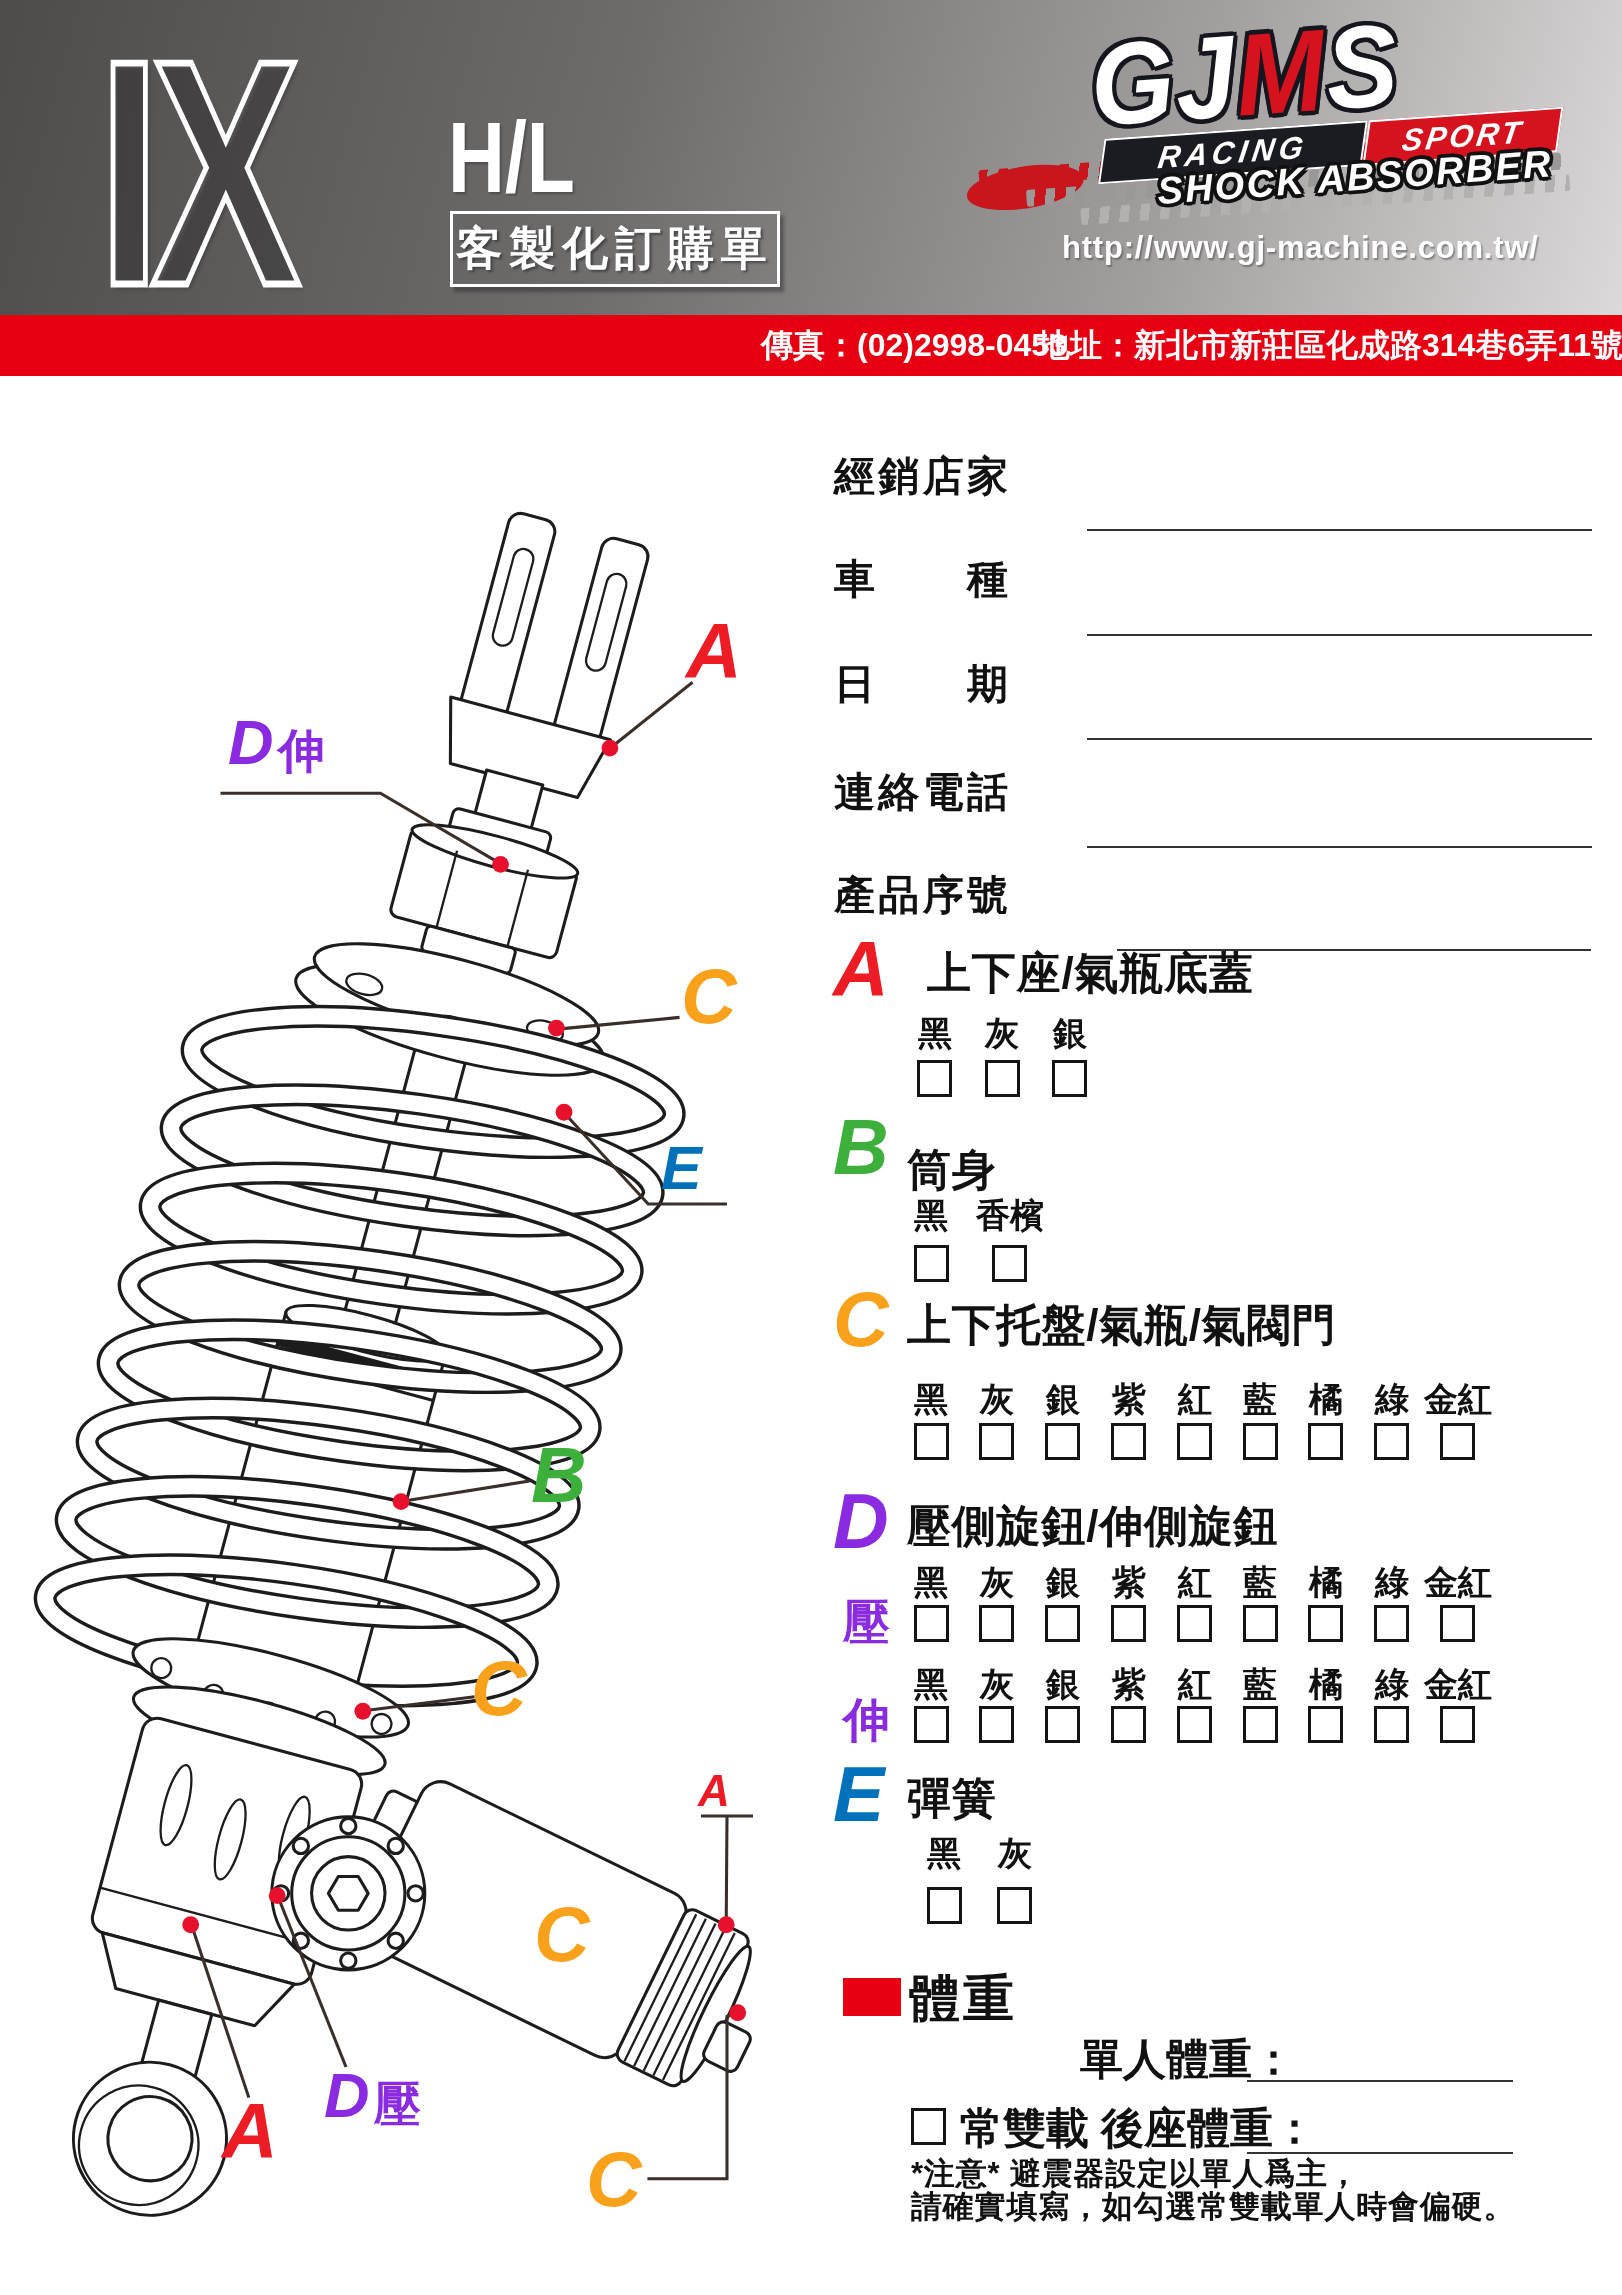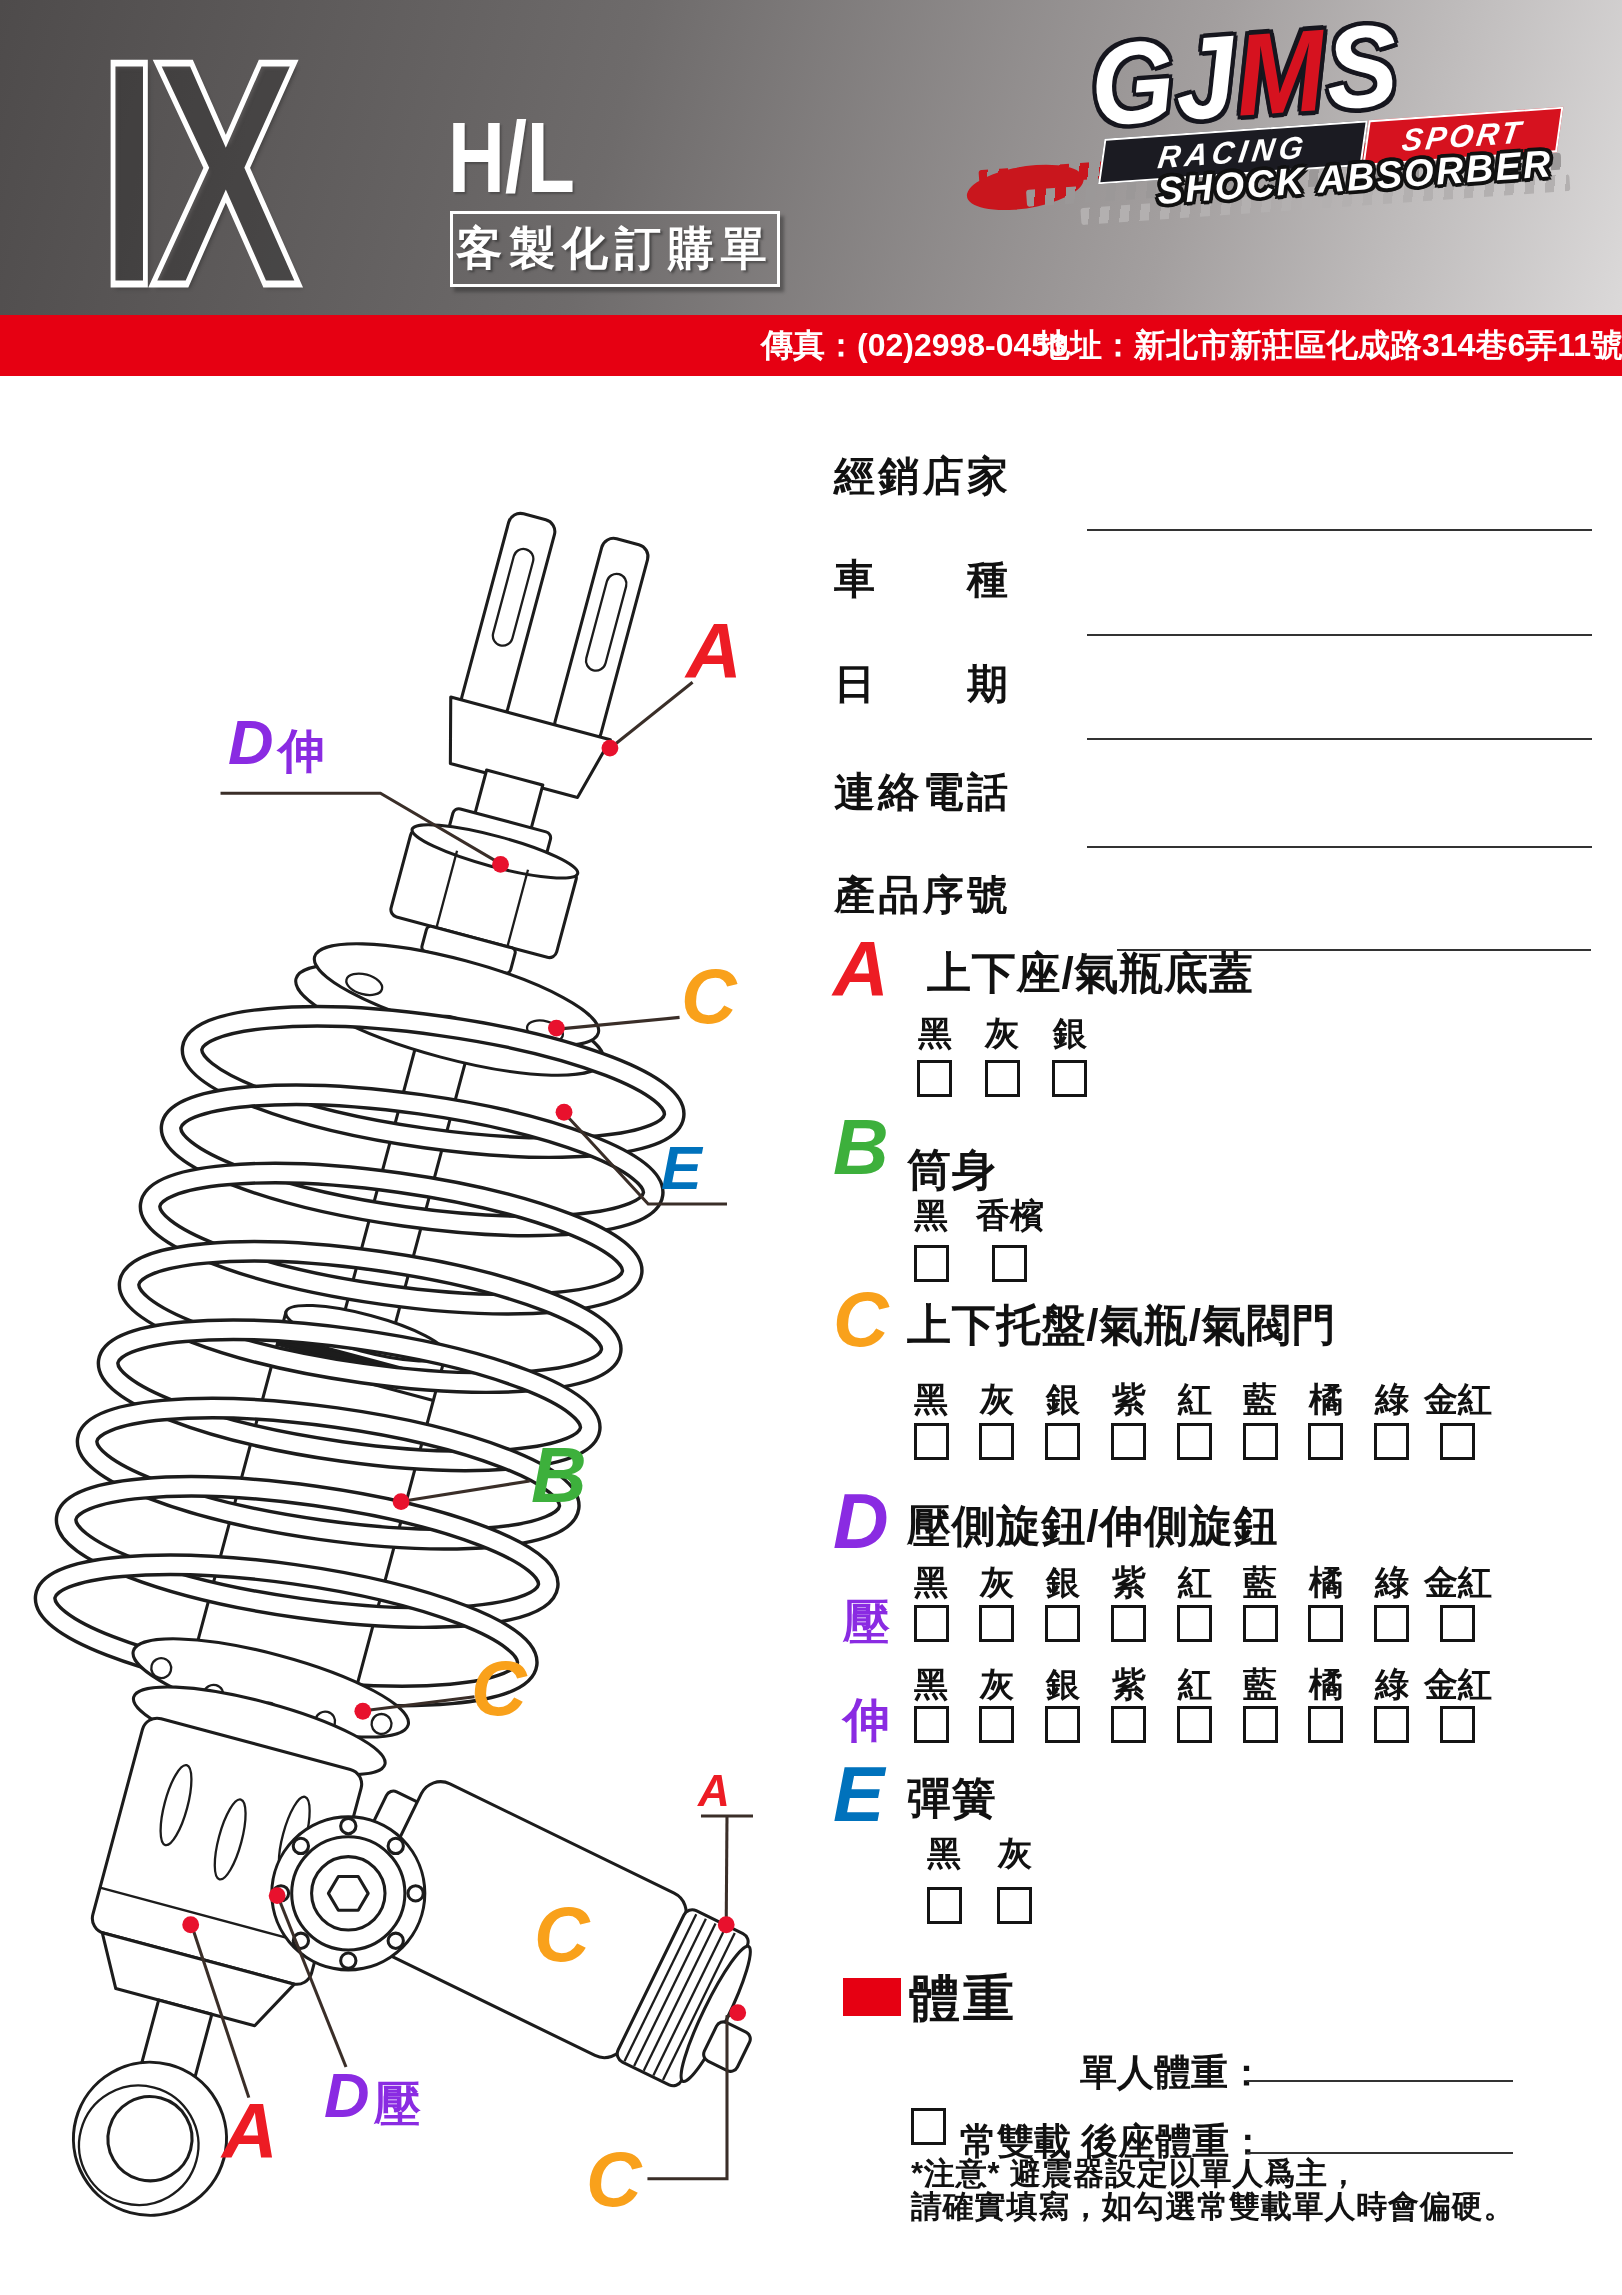--- a/index.html
+++ b/index.html
@@ -57,21 +57,21 @@
   .sec-letter{position:absolute;left:833px;width:69px;font-size:77px;line-height:1;
               font-weight:900;font-style:italic;letter-spacing:-1.5px;}
   .sec-title{position:absolute;left:907px;font-size:44px;font-weight:900;line-height:1;white-space:nowrap;
              letter-spacing:0.8px;}
   .opt-label{position:absolute;width:92px;text-align:center;font-size:34px;font-weight:600;line-height:1;
              white-space:nowrap;}
   .chk{position:absolute;width:35px;height:37px;border:3.1px solid #141414;background:#fff;box-sizing:border-box;}
   .side-label{position:absolute;left:843px;font-size:47px;font-weight:700;line-height:1;}
   .wt-square{position:absolute;left:843px;top:1978px;width:58px;height:38px;background:#e60012;}
   .wt-title{position:absolute;left:909px;top:1973px;font-size:51px;font-weight:900;line-height:1;letter-spacing:3.1px;}
-  .wt-row{position:absolute;font-size:37px;font-weight:700;line-height:1;white-space:nowrap;margin-top:16px;}
+  .wt-row{position:absolute;font-size:43px;font-weight:700;line-height:1;white-space:nowrap;}
   .note{position:absolute;left:911px;font-size:31px;font-weight:700;line-height:1;white-space:nowrap;letter-spacing:0.8px;}
   
   .diagram{position:absolute;left:0;top:413px;width:819px;height:1882px;}
   .diagram svg{position:absolute;left:0;top:0;}
   .dlabel{position:absolute;line-height:1;font-weight:900;font-style:italic;white-space:nowrap;
           display:flex;align-items:flex-end;gap:4.6px;}
   .dlabel .suffix{font-style:normal;font-weight:700;}
 </style>
 </head>
 <body>
@@ -91,20 +91,21 @@
           <div class="track t2"></div>
           <div class="track t3"></div>
       </div>
       <div class="brand"><span>GJ</span><i>M</i><span>S</span></div>
       <div class="rs-bar">
         <div class="rs-racing">RACING</div>
         <div class="rs-sport">SPORT</div>
       </div>
       <div class="shock-ab">SHOCK ABSORBER</div>
     </div>
+    <div class="url">http://www.gj-machine.com.tw/</div>
   </div>
 
   <div class="bar">
     <span style="left:761px">傳真：(02)2998-0453</span>
     <span style="left:1038px">地址：新北市新莊區化成路314巷6弄11號</span>
   </div>
 
   <div class="diagram">
     <svg width="819" height="1882" viewBox="0 0 1070 2460">
       <g stroke="#1c1c1c" stroke-width="4" fill="#fff" stroke-linejoin="round">

